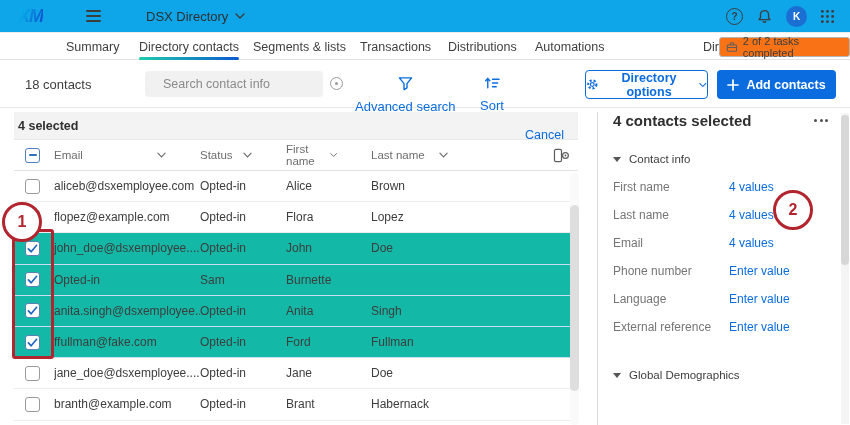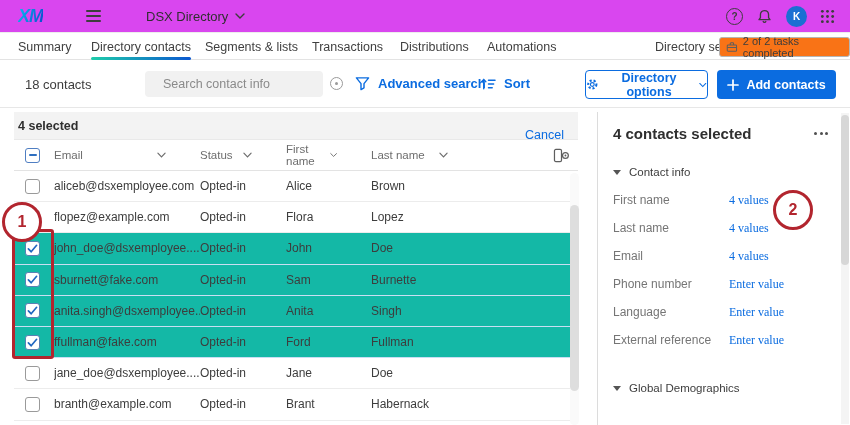--- a/index.html
+++ b/index.html
@@ -5,50 +5,50 @@
   * { box-sizing: border-box; margin: 0; padding: 0; }
   html,body { background:#fff; }
   .app {
     position: relative; width: 850px; height: 425px; overflow: hidden;
     background: #fff; color: #3d3d3d;
     font-family: "Liberation Sans", sans-serif; font-size: 12px;
   }
   button { font-family: inherit; background: none; border: none; cursor: pointer; color: inherit; }
 
   
-  .topbar { position:absolute; left:0; top:0; right:0; height:33px; display:flex; align-items:center; border-bottom:1px solid #ededed; background:#d946ef;gap:20px; }
+  .topbar { position:absolute; left:0; top:0; right:0; height:33px; display:flex; align-items:center; border-bottom:1px solid #ededed; background:#0ea5e9;gap:20px; }
   .logo { margin-left:18px; font-size:18px; font-weight:800; font-style:italic; letter-spacing:-1px;
           background:linear-gradient(115deg,#06b6ee 10%,#0b57d0 85%); -webkit-background-clip:text; background-clip:text; color:transparent; }
   .hamburger { margin-left:21px; display:flex; flex-direction:column; gap:3px; padding:3px 2px; }
   .hamburger i { display:block; width:15px; height:2px; background:#3d3d3d; border-radius:1px; }
   .brand { margin-left:23px; display:flex; align-items:center; gap:7px; font-size:13px; color:#2f2f2f; }
   .topbar-right { margin-left:auto; margin-right:15px; display:flex; align-items:center; gap:13px; }
   .help-circle { width:17px; height:17px; border:1.4px solid #3d3d3d; border-radius:50%; display:flex; align-items:center; justify-content:center; font-size:10px; font-weight:700; color:#3d3d3d; }
   .avatar { width:21px; height:21px; border-radius:50%; background:#1b6fd3; color:#fff; font-size:10px; font-weight:700; display:flex; align-items:center; justify-content:center; }
   .icon-btn { display:flex; align-items:center; justify-content:center; }
 
   
   .tabbar { position:absolute; top:33px; left:0; right:0; height:27px; border-bottom:1px solid #e3e3e3; background:#fff; }
-  .tab { position:absolute; top:0; height:27px; display:flex; align-items:center; font-size:12.5px; color:#3f3f3f; white-space:nowrap; }
+  .tab { position:absolute; top:0; height:27px; display:flex; align-items:center; font-size:12.5px; color:#3f3f3f; white-space:nowrap;margin-left:48px; }
   .tab.active::after { content:""; position:absolute; left:0; right:0; bottom:0; height:3px; border-radius:2px;
                        background:linear-gradient(90deg,#1ecdab,#0b57d0); }
   .tasks-badge { position:absolute; left:719px; top:4px; height:20px; display:flex; align-items:center; gap:5px; padding:0 6px;
                  background:#f97316; border:1px solid #b5b5b5; border-radius:3px; font-size:11px; color:#3d3d3d; z-index:3; }
 
   
   .toolbar { position:absolute; top:60px; left:0; right:0; height:48px; border-bottom:1px solid #e7e7e7; background:#fff; }
   .contacts-count { position:absolute; left:25px; top:17px; font-size:13px; color:#3d3d3d; }
   .searchbox { position:absolute; left:145px; top:11px; width:178px; height:26px; background:#f1f1f1; border-radius:4px;
                display:flex; align-items:center; gap:8px; padding:0 10px; }
   .searchbox input { flex:1; border:none; background:transparent; outline:none; font-size:12.5px; color:#3d3d3d; font-family:inherit; }
   .searchbox input::placeholder { color:#8a8a8a; }
   .info-dot { position:absolute; left:330px; top:17px; width:13px; height:13px; border:1.3px solid #9a9a9a; border-radius:50%;
               display:flex; align-items:center; justify-content:center; }
   .info-dot i { width:3px; height:3px; border-radius:50%; background:#9a9a9a; }
-  .link-btn { position:absolute; top:16px; display:flex; align-items:center; gap:8px; font-size:13px; font-weight:700; color:#0b6ce0; }
+  .link-btn { position:absolute; top:16px; display:flex; align-items:center; gap:8px; font-size:13px; font-weight:400; color:#0b6ce0;flex-direction:column; }
   .btn-adv { left:355px; } .btn-sort { left:480px; }
   .btn-outline { position:absolute; left:585px; top:10px; width:123px; height:29px; border:1px solid #0b6ce0; border-radius:4px;
                  background:#fff; color:#0b6ce0; font-size:12.5px; font-weight:600;
                  display:flex; align-items:center; justify-content:center; gap:7px; }
   .btn-primary { position:absolute; left:717px; top:10px; width:119px; height:29px; border-radius:4px; background:#0b6ce0; color:#fff;
                  font-size:12.5px; font-weight:600; display:flex; align-items:center; justify-content:center; gap:7px; }
 
   
   .table-area { position:absolute; left:14px; top:112px; width:564px; }
   .selection-bar { height:28px; background:#f3f3f3; border-bottom:1px solid #e9e9e9; display:flex; align-items:center; }
@@ -65,30 +65,30 @@
         display:flex; align-items:center; justify-content:center; }
   .cb.checked { border-color:#5a80b4; }
   .cb:not(.checked) svg { display:none; }
   .cb.head { border-color:#4f7ec2; }
   .cb.head i { display:block; width:8px; height:2.4px; background:#2e6fc0; border-radius:1px; }
   .tscroll { position:absolute; left:570px; top:173px; width:9px; height:252px; background:#fafafa; border-radius:5px; }
   .tscroll .thumb { position:absolute; left:0; top:32px; width:9px; height:186px; background:#dedede; border-radius:5px; }
 
   
   .panel { position:absolute; left:597px; top:112px; width:253px; height:313px; border-left:1px solid #dcdcdc; padding-left:15px; background:#fff; }
-  .panel-head { margin-top:13px; display:flex; align-items:center; }
+  .panel-head { display:flex; align-items:center; }
   .panel-title { font-size:15px; font-weight:600; color:#2f2f2f; }
   .more-dots { margin-left:auto; margin-right:20px; display:flex; gap:2.5px; padding:4px 2px; }
   .more-dots i { width:3px; height:3px; border-radius:50%; background:#4f4f4f; }
   .section { margin-top:24px; display:flex; align-items:center; gap:8px; font-size:11.5px; color:#3d3d3d; }
   .caret { width:0; height:0; border-left:4px solid transparent; border-right:4px solid transparent; border-top:5px solid #555; }
   .fields { margin-top:8px; }
   .field { display:grid; grid-template-columns:116px 1fr; align-items:center; height:28px; font-size:12px; }
   .flabel { color:#757575; }
-  .fvalue { color:#0b6ce0; justify-self:start; font-size:12px;font-family:Liberation Serif, serif; }
+  .fvalue { color:#0b6ce0; justify-self:start; font-size:12px; }
   .section.gd { margin-top:28px; }
   .pscroll { position:absolute; left:841px; top:113px; width:8px; height:311px; background:#f4f4f4; }
   .pscroll .thumb { position:absolute; left:0; top:2px; width:8px; height:150px; background:#d7d7d7; border-radius:4px; }
 
   
   .anno { position:absolute; z-index:10; pointer-events:none; }
   .anno-rect { left:12px; top:229px; width:42px; height:130px; border:3px solid #b2252e; border-radius:3px; }
   .anno-circle { width:40px; height:40px; border:3.5px solid #b2252e; border-radius:50%;
                  display:flex; align-items:center; justify-content:center;
                  font-size:16px; font-weight:700; color:#b2252e; }
@@ -284,21 +284,20 @@
       <div></div>
     </div>
     <div class="grid-row trow selected">
       <div>
           <span class="cb checked">
             <svg width="11" height="11" viewBox="0 0 12 12">
               <path d="M1.5 6.5l3 3L10.5 2.5" fill="none" stroke="#1f66c0" stroke-width="1.8" stroke-linecap="round"></path>
             </svg>
           </span>
         </div>
-      <div class="cell">sburnett@fake.com</div>
       <div class="cell">Opted-in</div>
       <div class="cell">Sam</div>
       <div class="cell">Burnette</div>
       <div></div>
     </div>
     <div class="grid-row trow selected">
       <div>
           <span class="cb checked">
             <svg width="11" height="11" viewBox="0 0 12 12">
               <path d="M1.5 6.5l3 3L10.5 2.5" fill="none" stroke="#1f66c0" stroke-width="1.8" stroke-linecap="round"></path>

